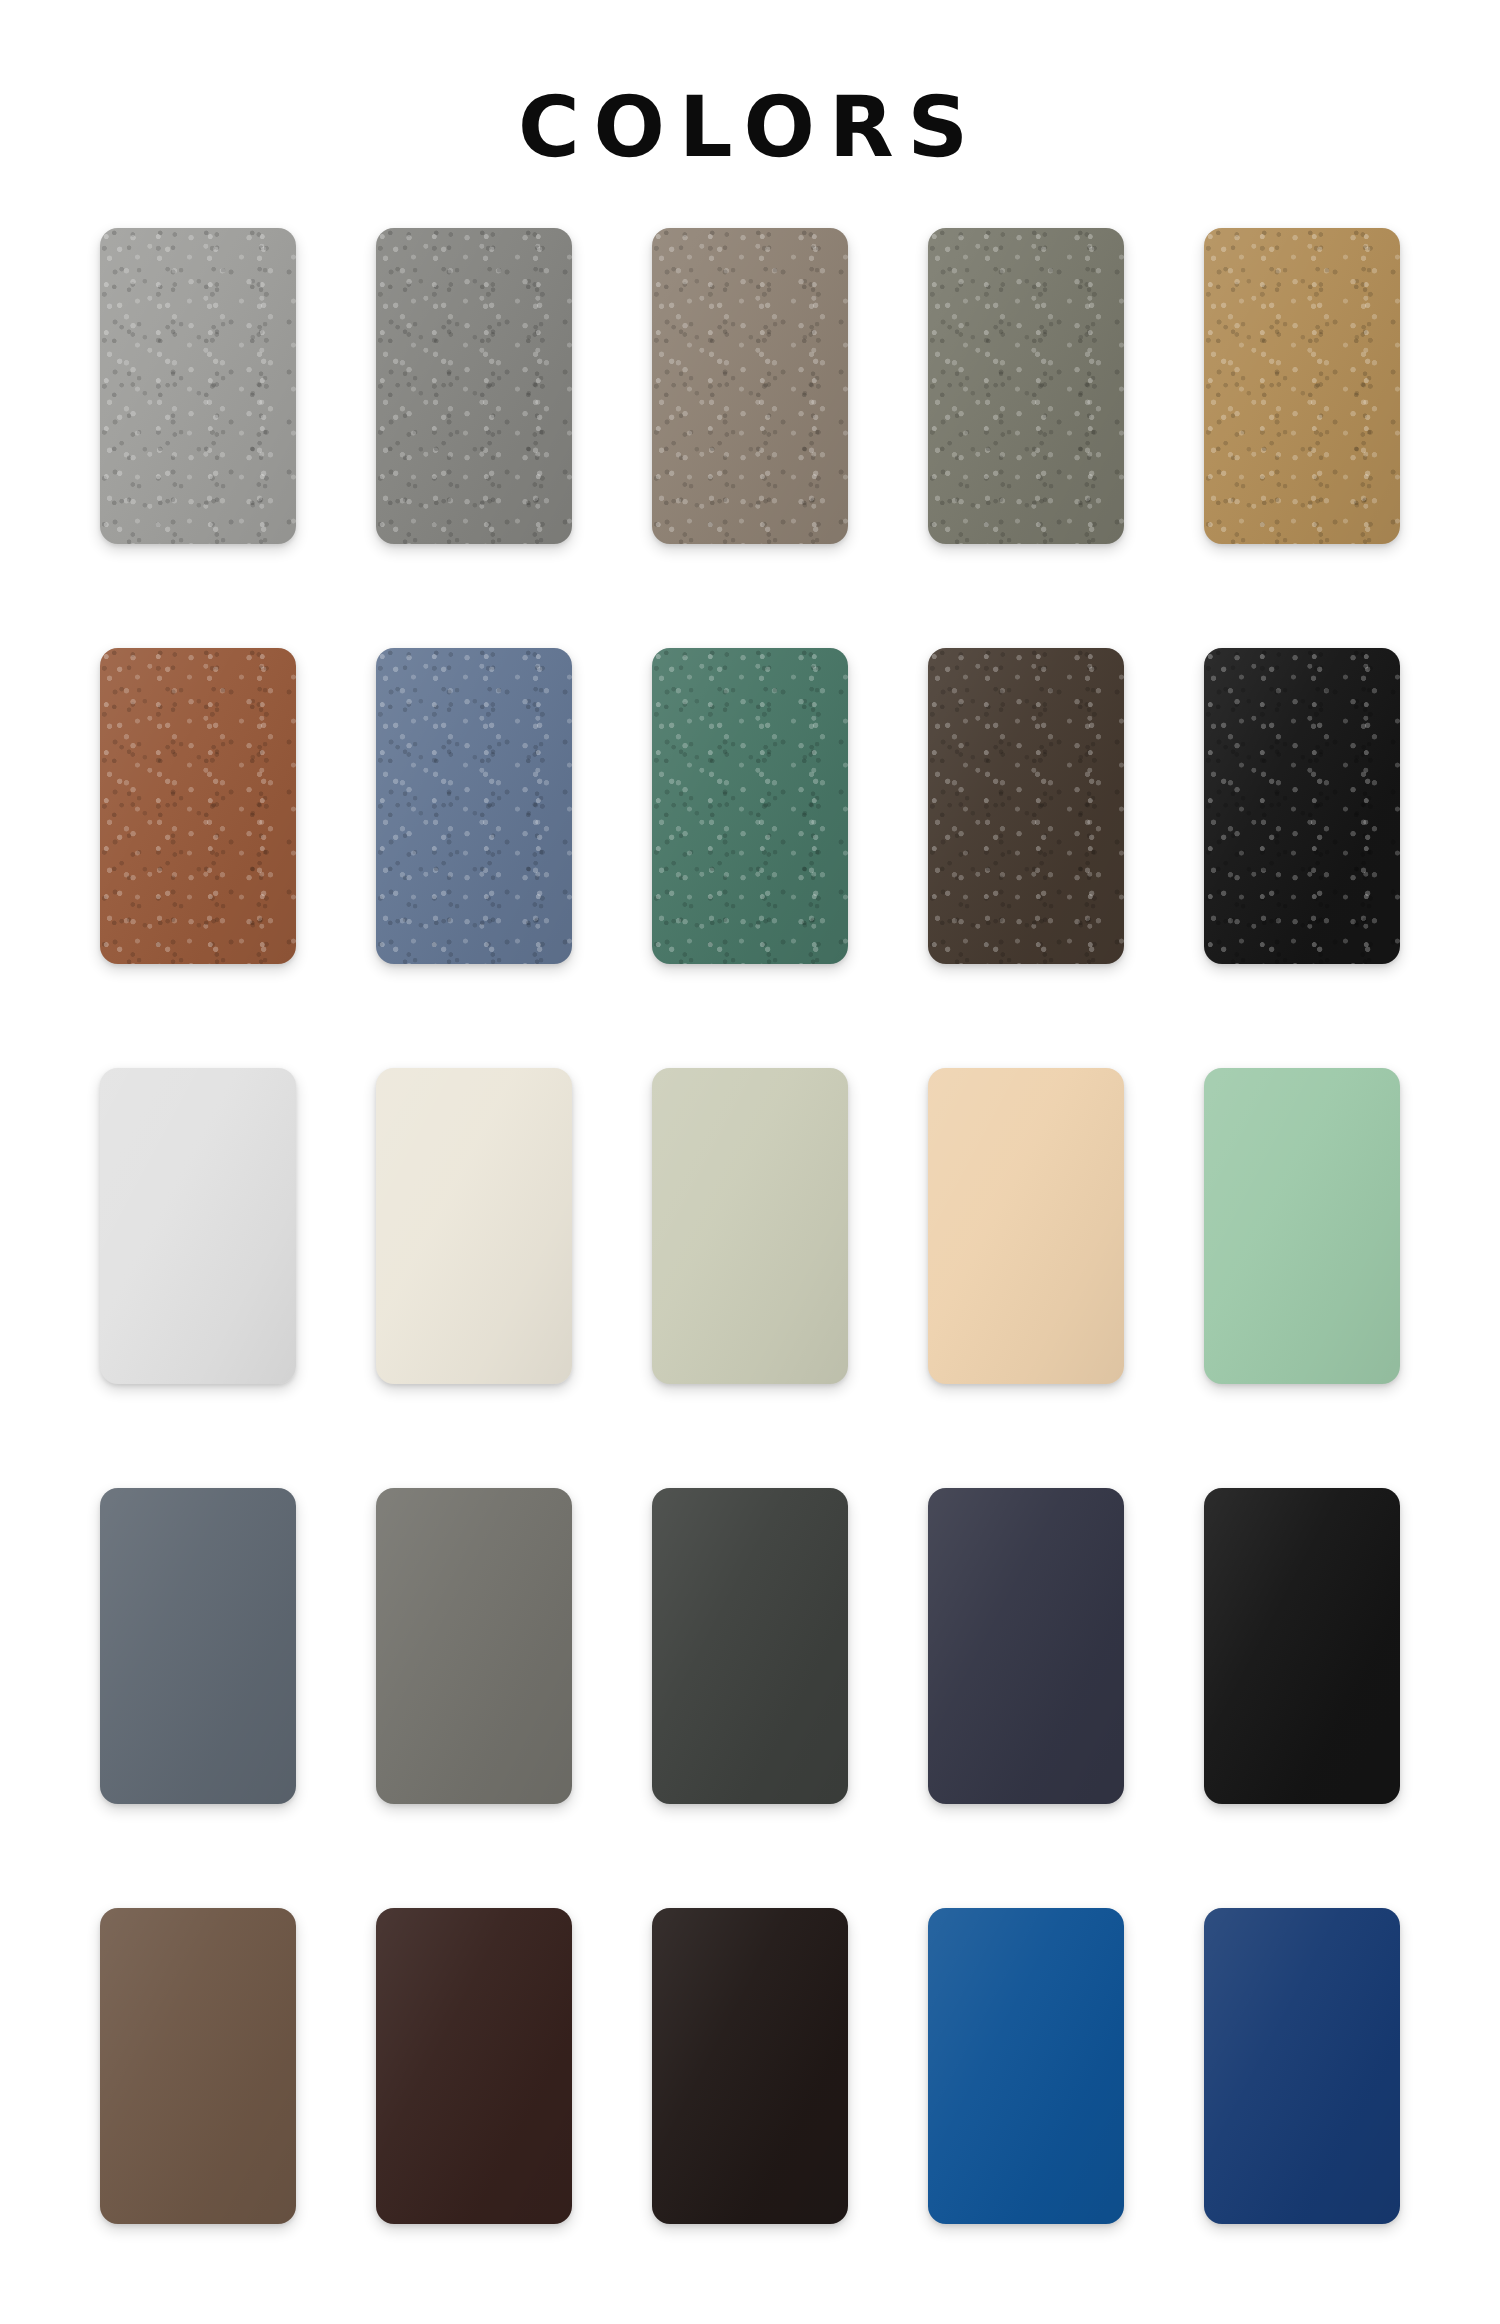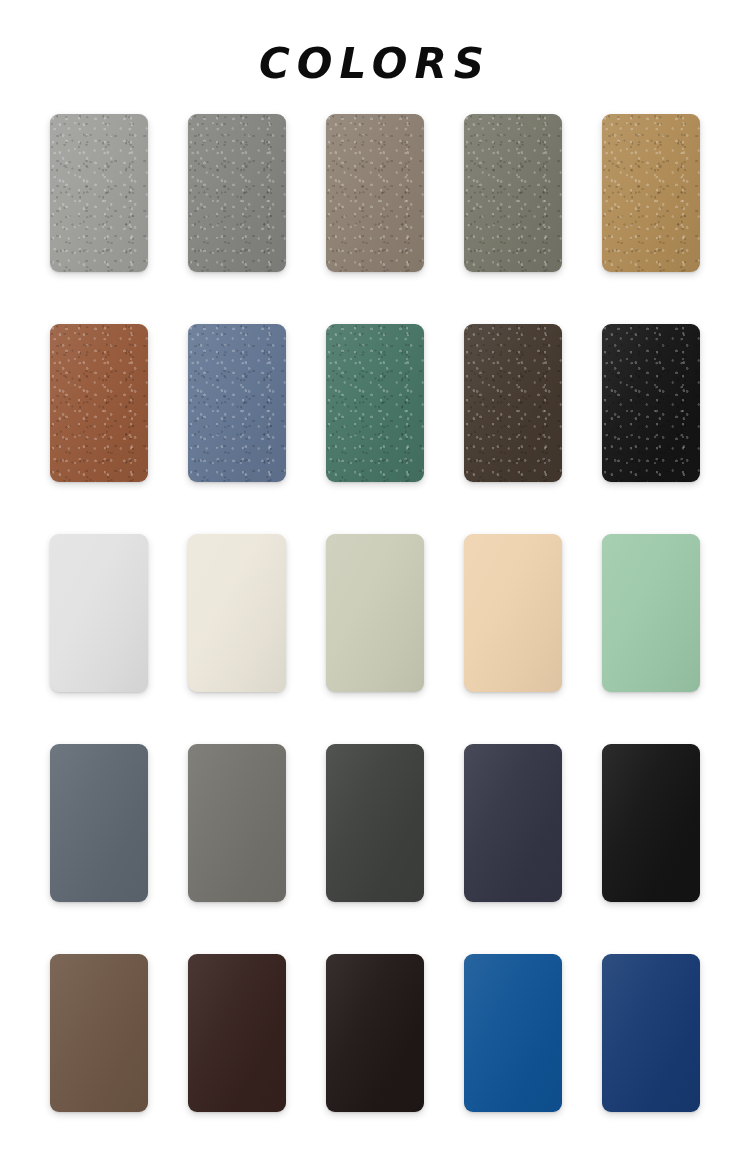--- a/index.html
+++ b/index.html
@@ -26,21 +26,20 @@
     margin: 0;
     padding-top: 42px;
     text-align: center;
     font-family: "DejaVu Sans", sans-serif;
     font-size: 42px;
     font-weight: 700;
     letter-spacing: 7px;
     color: #0c0c0c;
     line-height: 1.05;
     text-transform: uppercase;
-    font-style: italic;
   }
 
   .swatch-grid {
     margin: 0 auto;
     padding-top: 28px;
     width: 652px;
     display: grid;
     grid-template-columns: repeat(5, 98px);
     grid-auto-rows: 158px;
     column-gap: 40px;

